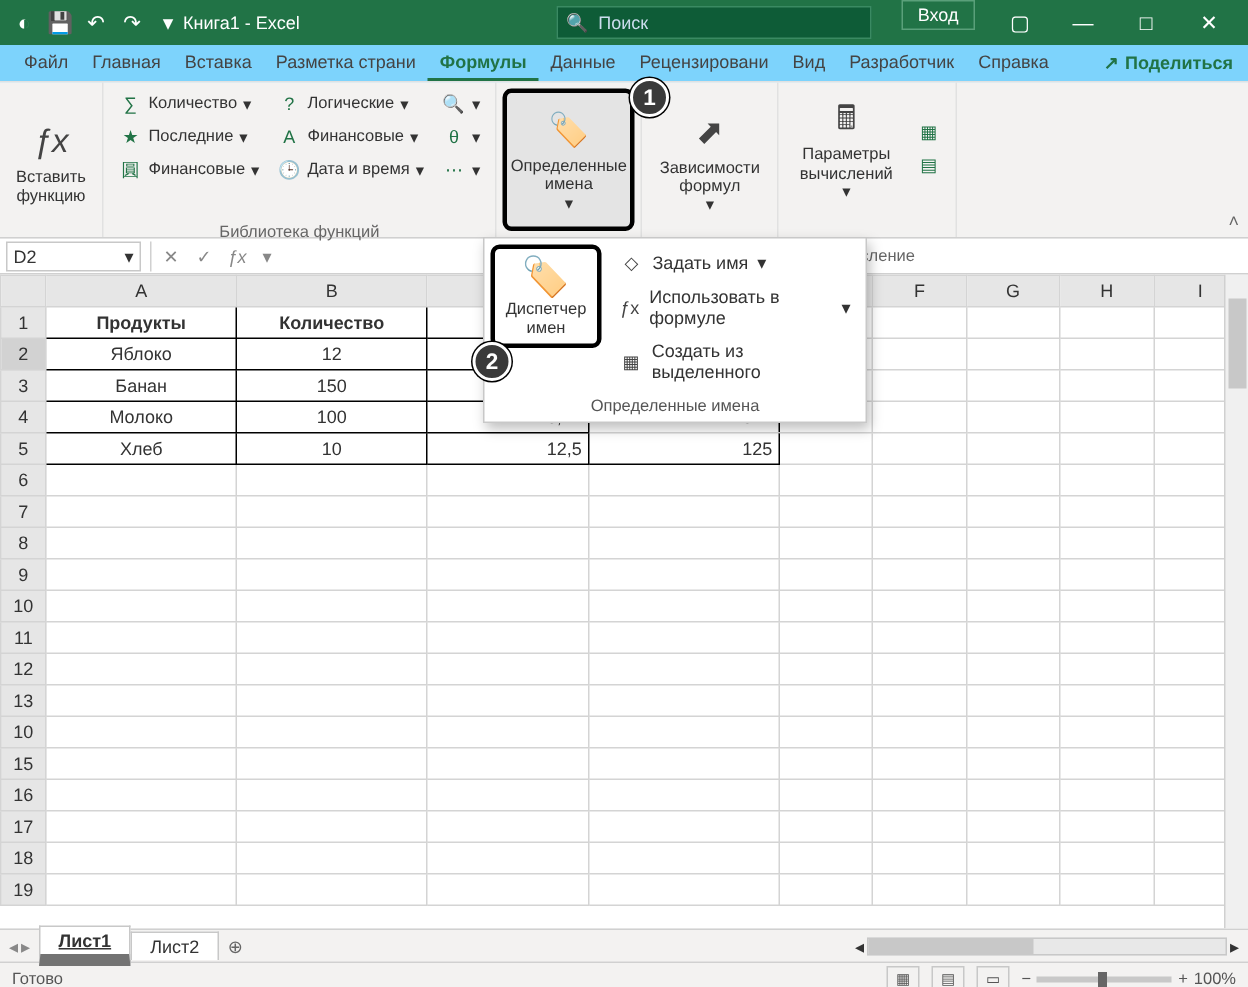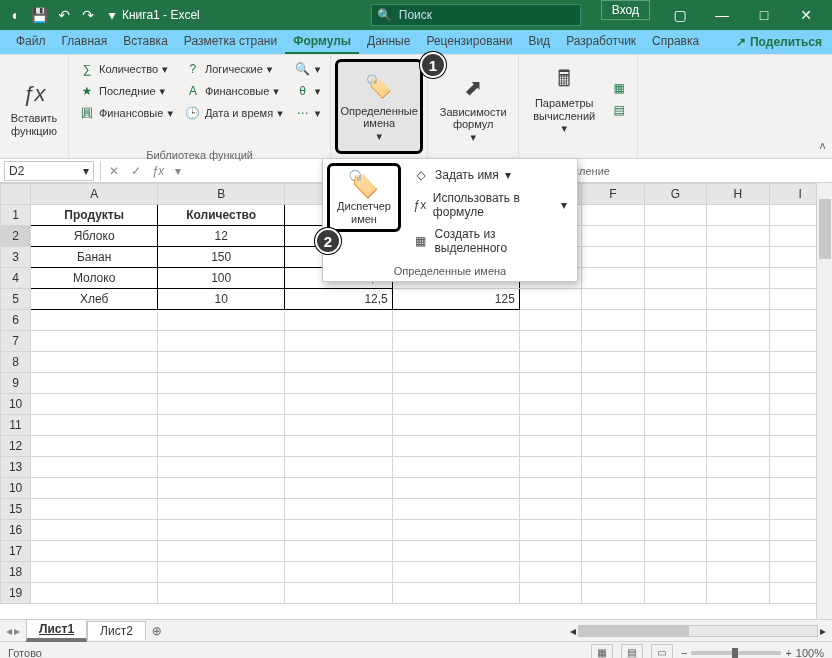--- a/index.html
+++ b/index.html
@@ -66,21 +66,21 @@
 .colw-a{width:118px}.colw-b{width:118px}.colw-c{width:100px}.colw-d{width:118px}.colw-rest{width:58px}
 td.data { border: 1px solid #000; }
 td.num { text-align: right; }
 td.ctr { text-align: center; }
 .selcell { outline: 2px solid #217346; outline-offset: -1px; }
 
 
 .sheettabs { height: 22px; background: #f3f2f1; display: flex; align-items: center; border-top: 1px solid #d0d0d0; font-size: 12px; }
 .sheettabs .nav { display:flex; gap:2px; padding:0 6px; color:#888; }
 .sheettabs .stab { padding: 2px 12px; border: 1px solid #c8c8c8; border-bottom: none; background:#fff; cursor:pointer; }
-.sheettabs .stab.active { border-bottom: 4px solid #737373; font-weight:600;text-decoration:underline; }
+.sheettabs .stab.active { border-bottom: 8px solid #737373; font-weight:600;text-decoration:underline; }
 .sheettabs .add { width:22px;text-align:center;color:#666;cursor:pointer; }
 .sheettabs .hscroll { margin-left:auto; display:flex; align-items:center; gap:2px; padding-right:6px; }
 .sheettabs .track { width:240px;height:12px;background:#e8e8e8;border:1px solid #c8c8c8;position:relative; }
 .sheettabs .thumb { position:absolute;left:0;top:0;height:100%;width:110px;background:#c8c8c8; }
 
 
 .status { height: 22px; background: #f3f2f1; border-top:1px solid #d0d0d0; display:flex; align-items:center; font-size:11px; padding:0 8px; color:#555; }
 .status .right { margin-left:auto; display:flex; align-items:center; gap:8px; }
 .status .viewbtn { width:22px;height:18px;border:1px solid #c8c8c8;display:flex;align-items:center;justify-content:center;cursor:pointer;font-size:10px; }
 .status .zoom { display:flex;align-items:center;gap:4px; }

